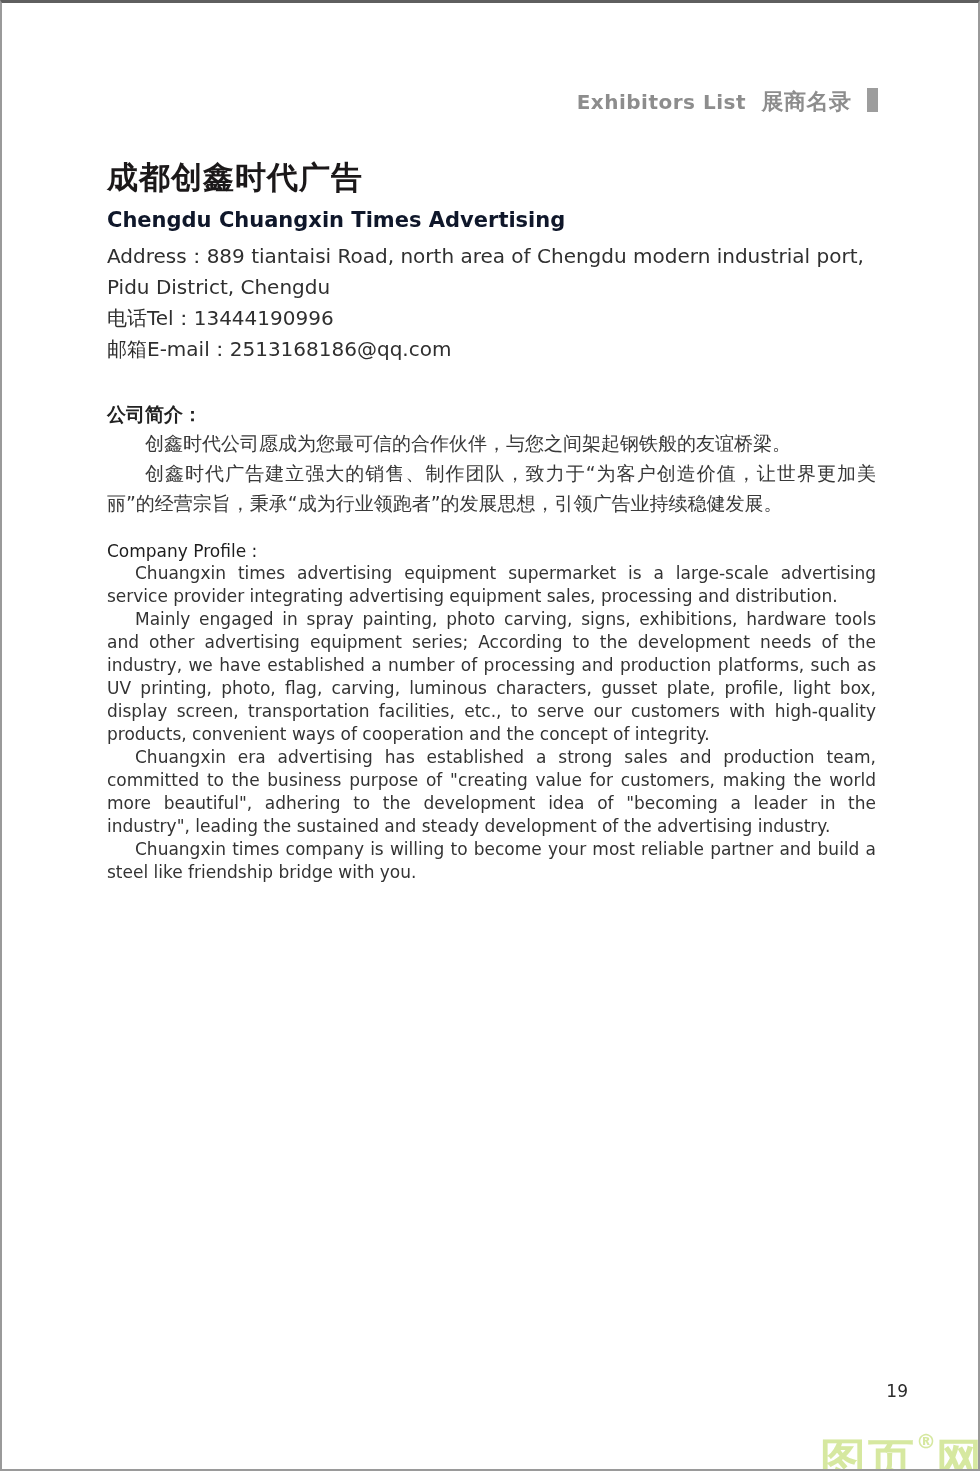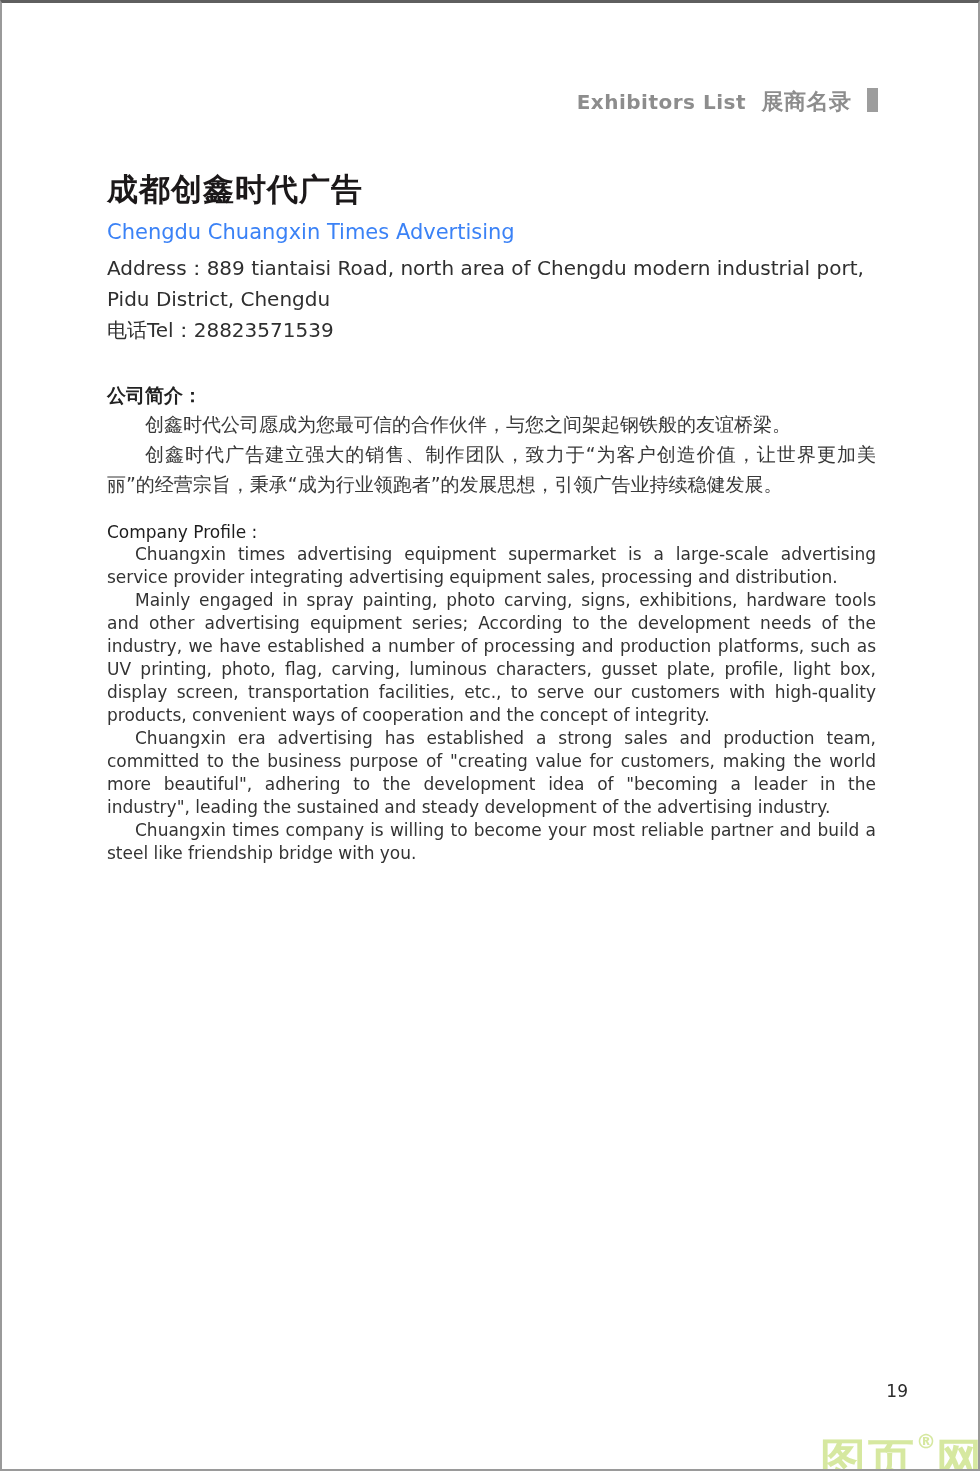--- a/index.html
+++ b/index.html
@@ -38,31 +38,31 @@
     vertical-align: -3px;
   }
 
   
   .content {
     padding-left: 105px;
     padding-right: 102px;
   }
 
   .company-name-zh {
-    margin-top: 52px;
+    margin-top: 40px;
     font-size: 31px;
     font-weight: bold;
     color: #1b1819;
     letter-spacing: 1px;
   }
   .company-name-en {
     margin-top: 9px;
     font-size: 21px;
-    font-weight: normal;
-    color: #3b82f6;
+    font-weight: bold;
+    color: #0f172a;
   }
   .contact {
     margin-top: 9px;
     font-size: 20px;
     line-height: 31px;
     color: #2f2f2f;
   }
   .contact p { margin: 0; }
 
   
@@ -133,21 +133,22 @@
     <span class="h-bar"></span>
   </div>
 
   <div class="content">
 
     <div class="company-name-zh">成都创鑫时代广告</div>
     <div class="company-name-en">Chengdu Chuangxin Times Advertising</div>
 
     <div class="contact">
       <p>Address：889 tiantaisi Road, north area of Chengdu modern industrial port, Pidu District, Chengdu</p>
-      <p>电话Tel：28823571539</p>
+      <p>电话Tel：13444190996</p>
+      <p>邮箱E-mail：2513168186@qq.com</p>
     </div>
 
     <div class="profile-zh">
       <div class="heading">公司简介：</div>
       <p>创鑫时代公司愿成为您最可信的合作伙伴，与您之间架起钢铁般的友谊桥梁。</p>
       <p>创鑫时代广告建立强大的销售、制作团队，致力于“为客户创造价值，让世界更加美丽”的经营宗旨，秉承“成为行业领跑者”的发展思想，引领广告业持续稳健发展。</p>
     </div>
 
     <div class="profile-en">
       <div class="heading">Company Profile :</div>

